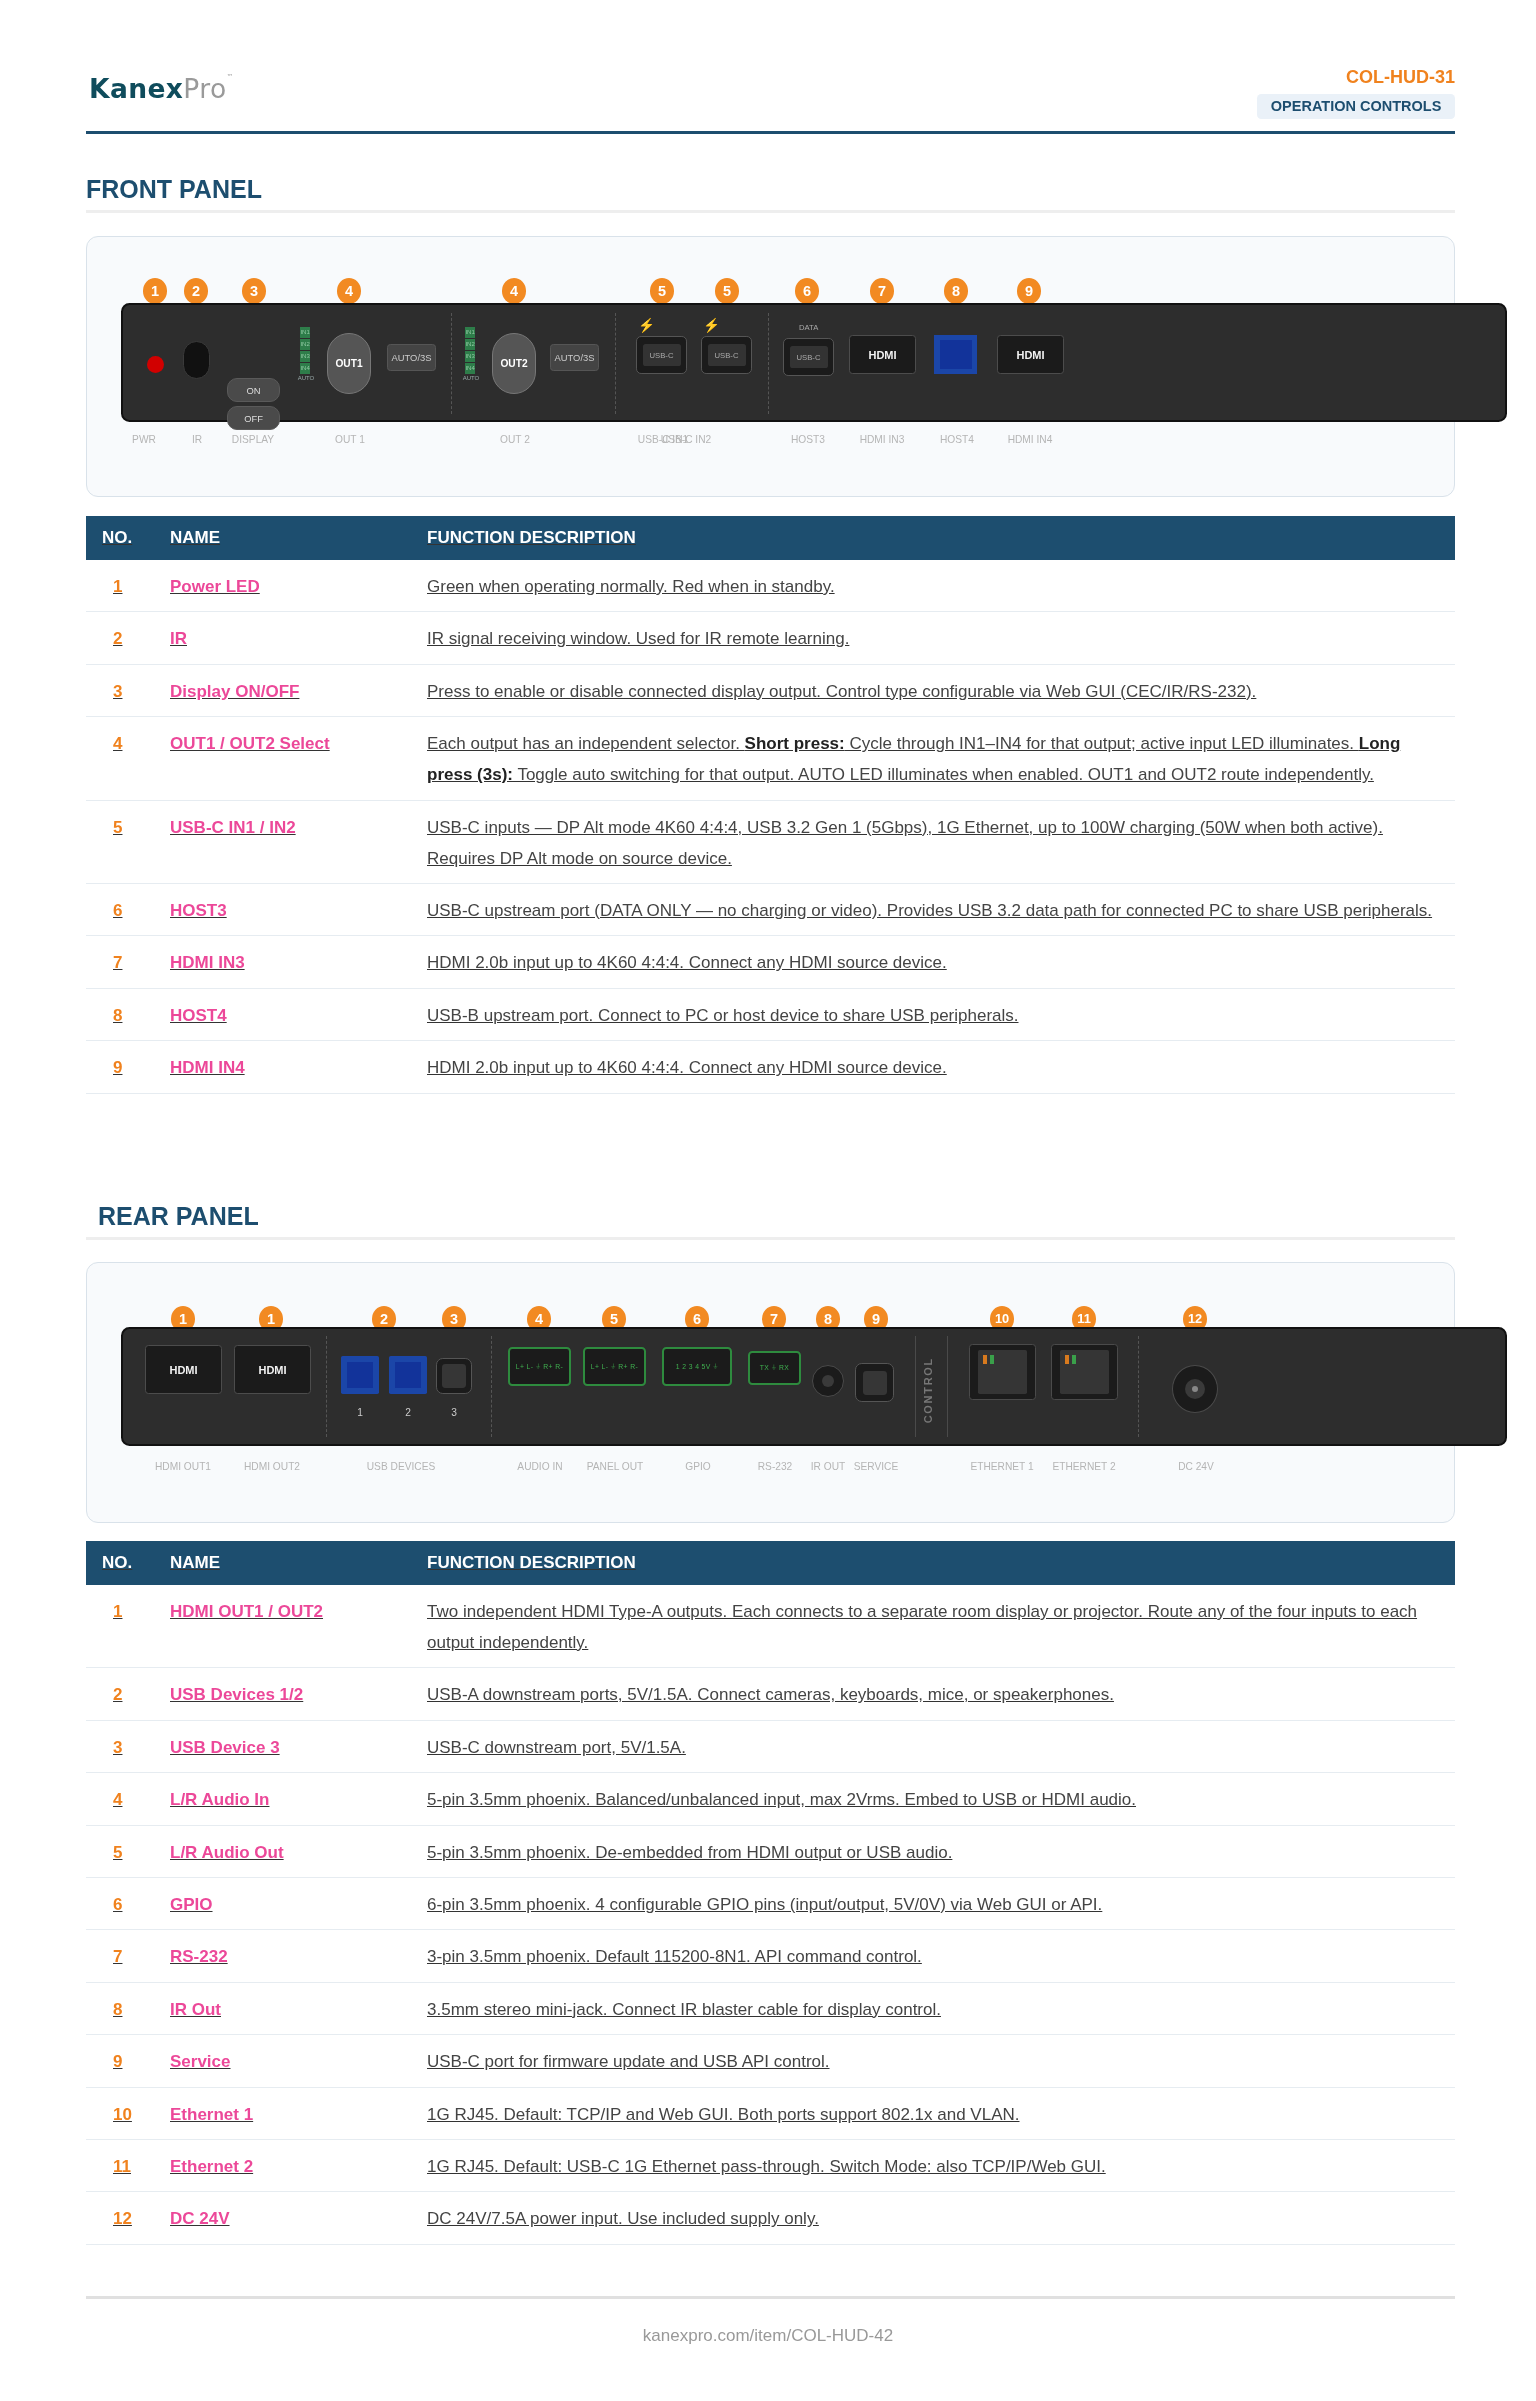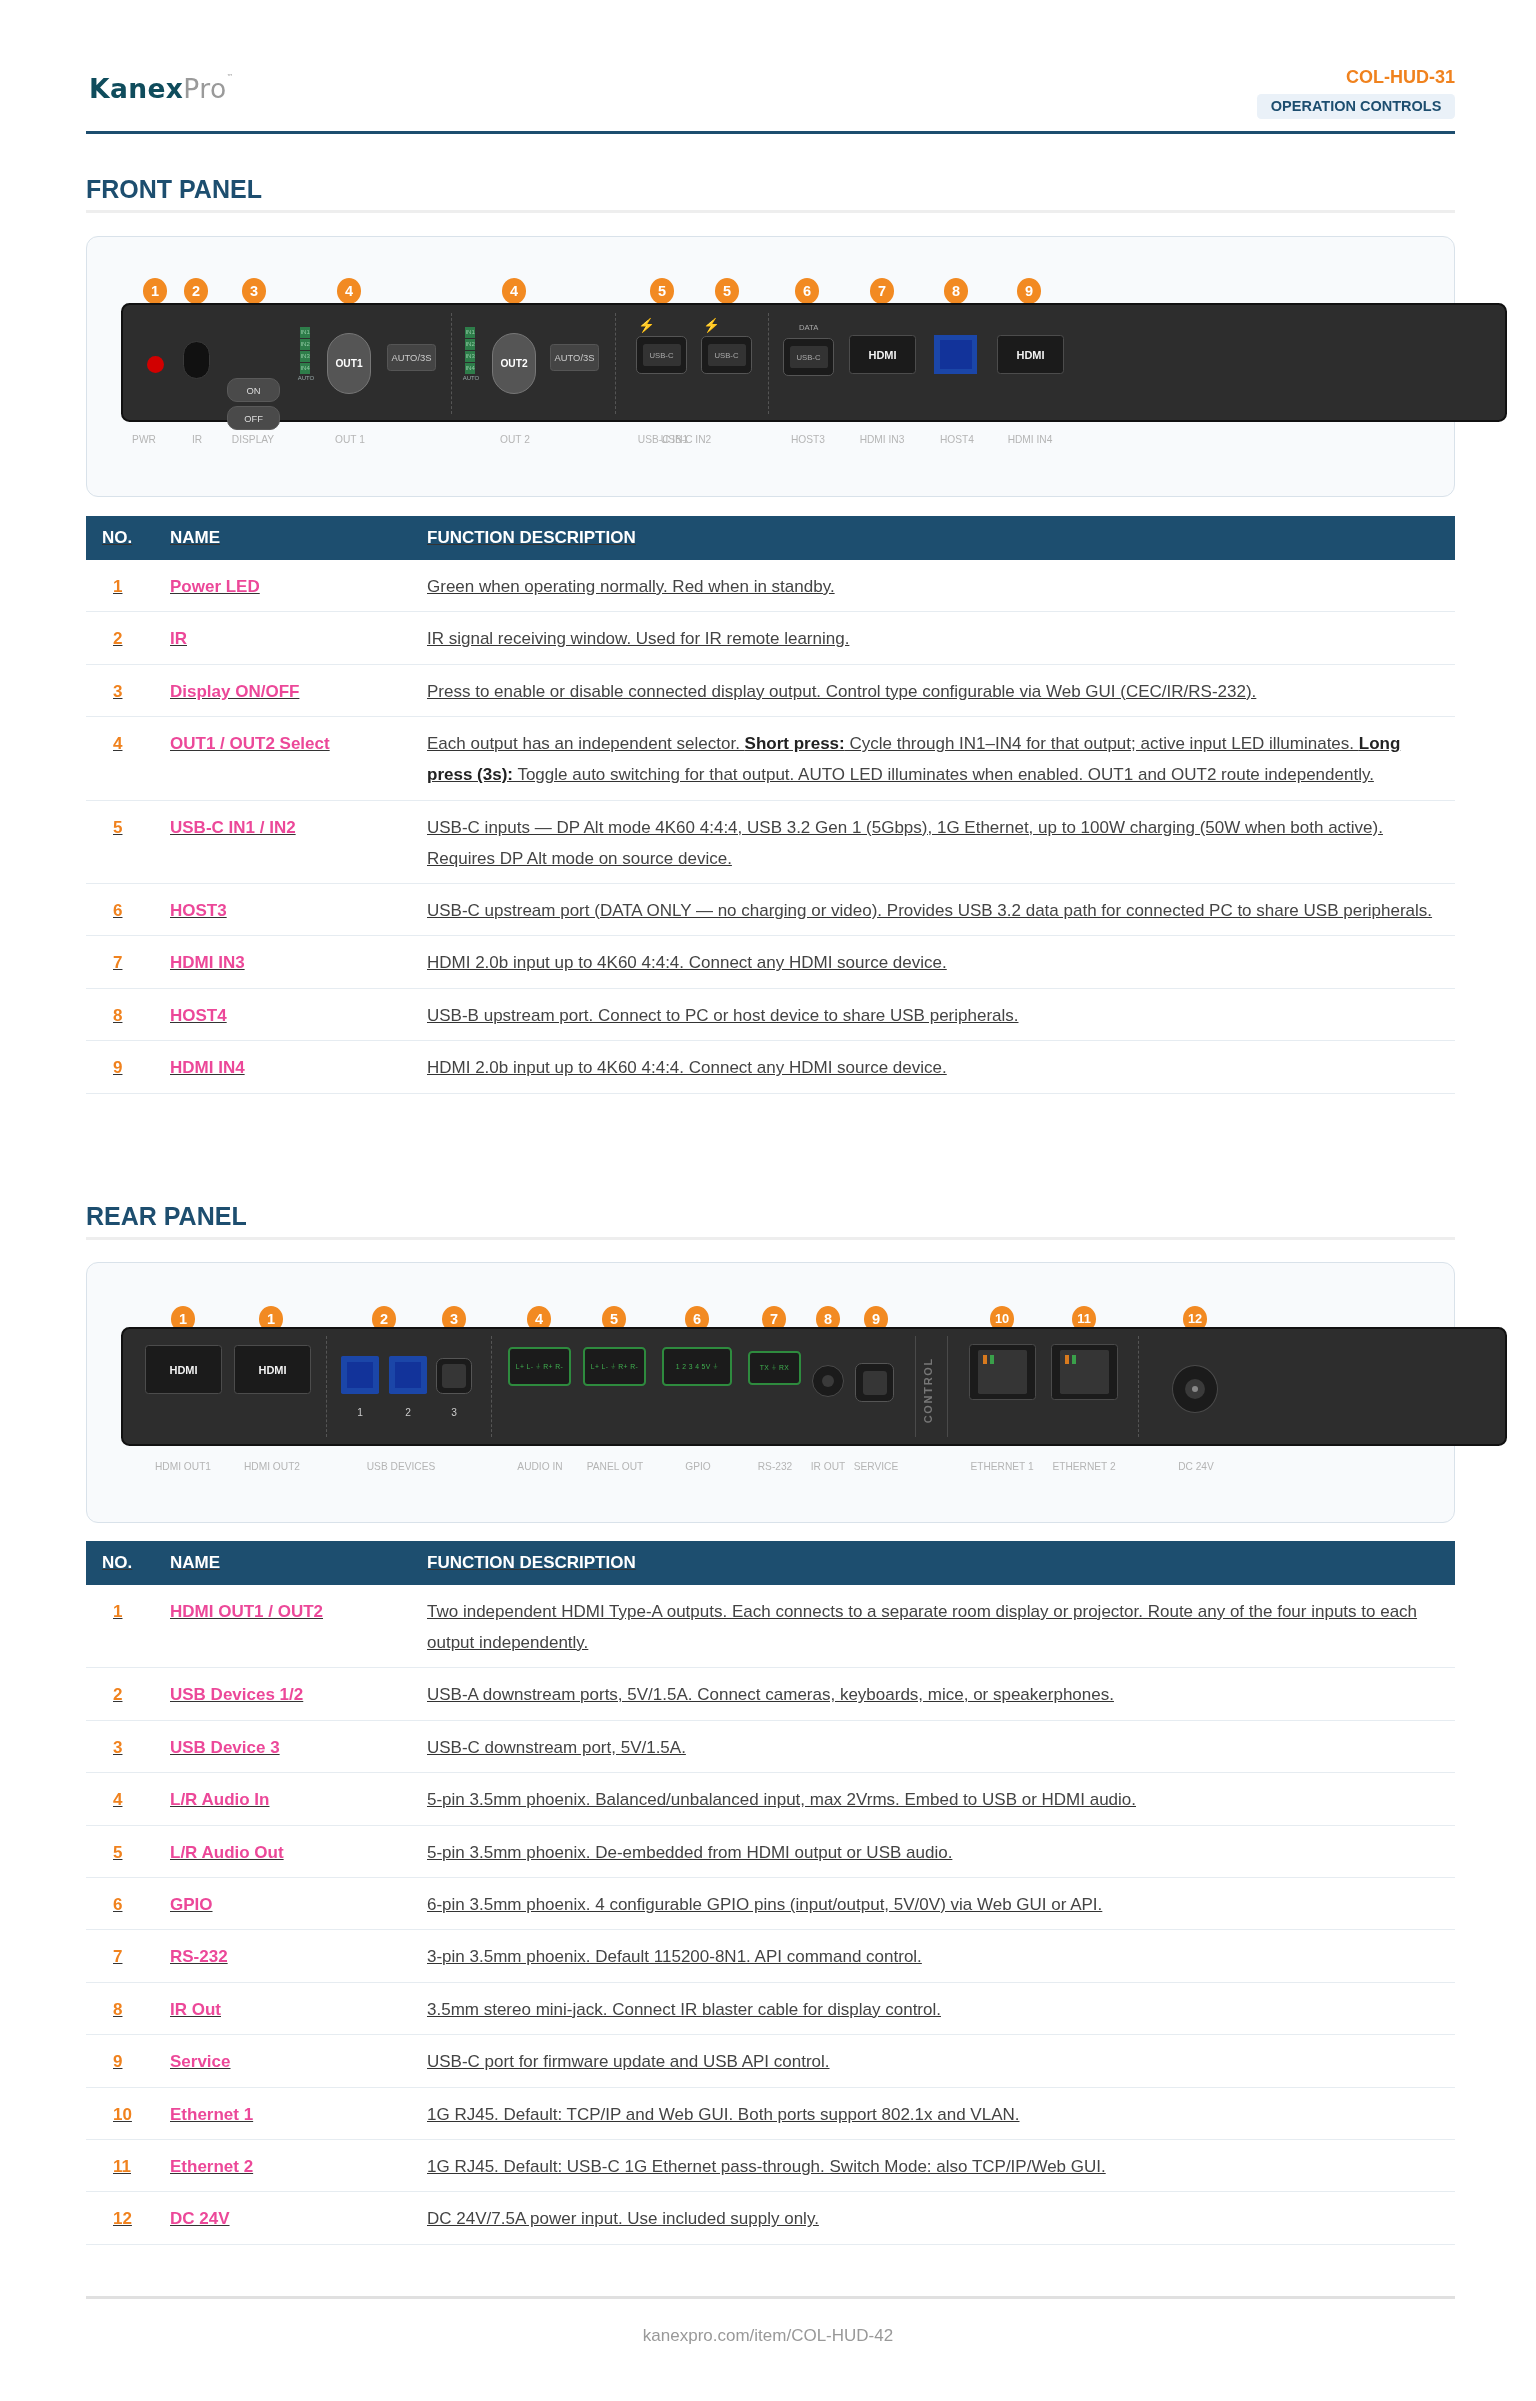--- a/index.html
+++ b/index.html
@@ -213,21 +213,21 @@
       <td class="c-desc">USB-B upstream port. Connect to PC or host device to share USB peripherals.</td>
     </tr>
     <tr>
       <td class="c-no">9</td>
       <td class="c-name">HDMI IN4</td>
       <td class="c-desc">HDMI 2.0b input up to 4K60 4:4:4. Connect any HDMI source device.</td>
     </tr>
   </tbody>
 </table>
 
-<div class="abs section-title" style="top:1202px;">REAR PANEL</div>
+<div class="abs section-title" style="top:1202px;margin-left:12px;">REAR PANEL</div>
 <div class="abs section-rule" style="top:1237px;"></div>
 
 <div class="abs diagram-box" style="top:1262px;"></div>
 
 <div class="abs callout" style="left:171px;top:1306px;">1</div>
 <div class="abs callout" style="left:259px;top:1306px;">1</div>
 <div class="abs callout" style="left:372px;top:1306px;">2</div>
 <div class="abs callout" style="left:442px;top:1306px;">3</div>
 <div class="abs callout" style="left:527px;top:1306px;">4</div>
 <div class="abs callout" style="left:602px;top:1306px;">5</div>

